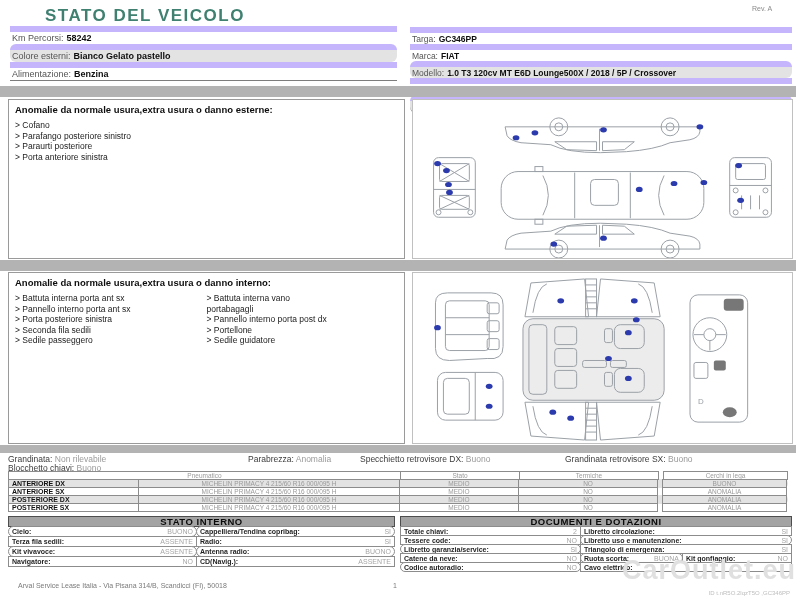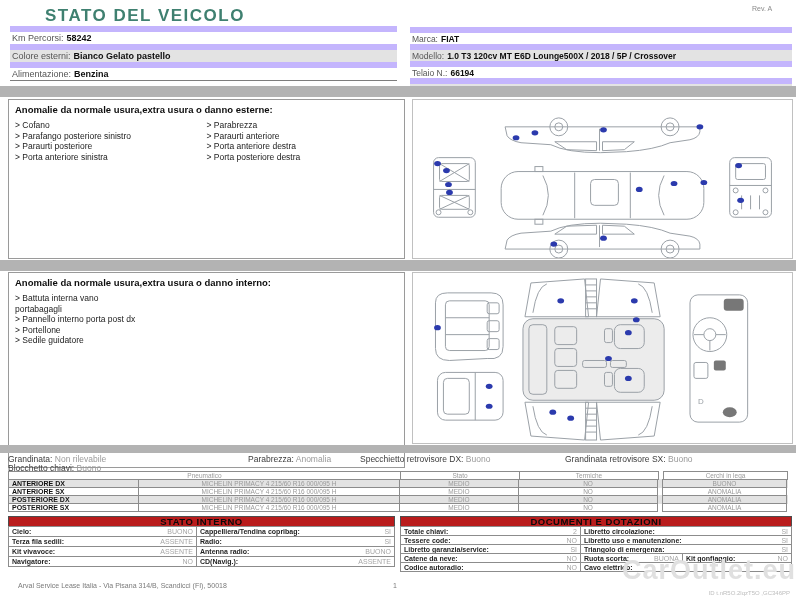--- a/index.html
+++ b/index.html
@@ -11,30 +11,30 @@
   #rev{position:absolute;left:752px;top:5px;font-size:7px;color:#8a8a8a;}
   
   .infoblock{position:absolute;}
   #info-left{left:10px;top:26px;width:387px;}
   #info-right{left:410px;top:27px;width:382px;}
   .irow{display:flex;align-items:center;gap:3px;border-top:6px solid #c4b5fd;
         height:12px;font-size:9px;color:#555;padding-left:2px;}
   #info-right .irow{height:11px;font-size:8.5px;}
   .infoblock .irow:last-child{border-bottom:1px solid #7d7d7d;}
   .ival{font-weight:bold;color:#0e0e0e;white-space:nowrap;}
-  .shade{background:#e3e3e3;}
+  .shade{background:#e3e3e3;border-radius:6px;}
   
   .band{position:absolute;left:0;width:796px;background:#b3b3b3;}
   #band1{top:86px;height:11px;}
   #band2{top:260px;height:11px;}
   #band3{top:445px;height:8px;}
   
   .panel{position:absolute;background:#fff;border:1px solid #9a9a9a;box-sizing:border-box;}
   #ext-panel{left:8px;top:99px;width:397px;height:160px;}
-  #int-panel{left:8px;top:272px;width:397px;height:196px;}
+  #int-panel{left:8px;top:272px;width:397px;height:172px;}
   #ext-diag{left:412px;top:99px;width:381px;height:160px;border-color:#c0c0c0;}
   #int-diag{left:412px;top:272px;width:381px;height:172px;border-color:#c0c0c0;}
   .ptitle{font-weight:bold;font-size:9.5px;color:#0e0e0e;padding:4px 6px 3px;}
   .cols{display:flex;padding:2px 6px;}
   .col{width:192px;}
   .anitem{font-size:8.5px;line-height:10.5px;color:#222;white-space:pre-line;}
   
   .sitem{position:absolute;font-size:8.5px;white-space:nowrap;}
   .slbl{color:#3c3c3c;}
   .sval{color:#9a9a9a;}
@@ -52,21 +52,21 @@
   .c-spec{width:262px;}
   .c-stato{width:120px;}
   .c-term{width:140px;}
   .c-gap{width:6px;border:none;background:transparent !important;}
   .c-cerchi{width:125px;}
   .trow.shade .c{background:#e3e3e3;}
   
   .btable{position:absolute;top:516px;}
   #stato-interno{left:8px;width:387px;}
   #documenti{left:400px;width:392px;}
-  .bhead{height:11px;background:#b91c1c;border:1px solid #4d4d4d;box-sizing:border-box;
+  .bhead{height:11px;background:#a3a3a3;border:1px solid #4d4d4d;box-sizing:border-box;
          text-align:center;font-weight:bold;font-size:9.5px;color:#0a0a0a;line-height:10px;
          letter-spacing:0.5px;}
   .brow{display:flex;margin-top:-1px;}
   .bcell{border:1px solid #8c8c8c;box-sizing:border-box;height:11px;display:flex;
          justify-content:space-between;align-items:center;padding:0 3px;margin-left:-1px;
          background:#fff;font-size:7px;overflow:hidden;white-space:nowrap;}
   .bcell:first-child{margin-left:0;}
   #documenti .bcell{height:10px;}
   .bl{color:#1f1f1f;font-weight:bold;}
   .bv{color:#a6a6a6;padding-left:4px;}
@@ -97,20 +97,24 @@
         <span class="ilbl">Colore esterni:</span>
         <span class="ival">Bianco Gelato pastello</span>
       </div>
       <div class="irow">
         <span class="ilbl">Alimentazione:</span>
         <span class="ival">Benzina</span>
       </div>
     </div>
   <div id="info-right" class="infoblock">
       <div class="irow">
+        <span class="ilbl">Targa:</span>
+        <span class="ival">GC346PP</span>
+      </div>
+      <div class="irow">
         <span class="ilbl">Marca:</span>
         <span class="ival">FIAT</span>
       </div>
       <div class="irow shade">
         <span class="ilbl">Modello:</span>
         <span class="ival">1.0 T3 120cv MT E6D Lounge500X / 2018 / 5P / Crossover</span>
       </div>
       <div class="irow">
         <span class="ilbl">Telaio N.:</span>
         <span class="ival">66194</span>
@@ -124,26 +128,20 @@
   <div id="band1" class="band"></div>
 
   <div id="ext-panel" class="panel">
     <div class="ptitle">Anomalie da normale usura,extra usura o danno esterne:</div>
     <div class="cols">
       <div class="col" id="ext-list-left">
           <div class="anitem">&gt;  Cofano</div>
           <div class="anitem">&gt;  Parafango posteriore sinistro</div>
           <div class="anitem">&gt;  Paraurti posteriore</div>
           <div class="anitem">&gt;  Porta anteriore sinistra</div>
-        </div>
-      <div class="col" id="ext-list-right">
-          <div class="anitem">&gt;  Parabrezza</div>
-          <div class="anitem">&gt;  Paraurti anteriore</div>
-          <div class="anitem">&gt;  Porta anteriore destra</div>
-          <div class="anitem">&gt;  Porta posteriore destra</div>
         </div>
     </div>
   </div>
 
   <div id="ext-diag" class="panel">
     <svg viewBox="0 0 380 159" width="379" height="158">
       <defs>
         <g id="sidecar" stroke="#9aa0a6" fill="none" stroke-width="1">
           <path d="M2,28 L4,19 Q7,14 18,12 L48,10 Q64,2 98,2 L124,3 Q152,5 168,12 L188,15 Q197,17 198,23 L198,28 L2,28 Z"></path>
           <circle cx="56" cy="28" r="9"></circle>
@@ -208,20 +206,27 @@
           <ellipse cx="141" cy="145" rx="3.4" ry="2.6" fill="#2b3aad"></ellipse>
         </g>
     </svg>
   </div>
 
   <div id="band2" class="band"></div>
 
   <div id="int-panel" class="panel">
     <div class="ptitle">Anomalie da normale usura,extra usura o danno interno:</div>
     <div class="cols">
+      <div class="col" id="int-list-left">
+          <div class="anitem">&gt;  Battuta interna porta ant sx</div>
+          <div class="anitem">&gt;  Pannello interno porta ant sx</div>
+          <div class="anitem">&gt;  Porta posteriore sinistra</div>
+          <div class="anitem">&gt;  Seconda fila sedili</div>
+          <div class="anitem">&gt;  Sedile passeggero</div>
+        </div>
       <div class="col" id="int-list-right">
           <div class="anitem">&gt;  Battuta interna vano
 portabagagli</div>
           <div class="anitem">&gt;  Pannello interno porta post dx</div>
           <div class="anitem">&gt;  Portellone</div>
           <div class="anitem">&gt;  Sedile guidatore</div>
         </div>
     </div>
   </div>
 

